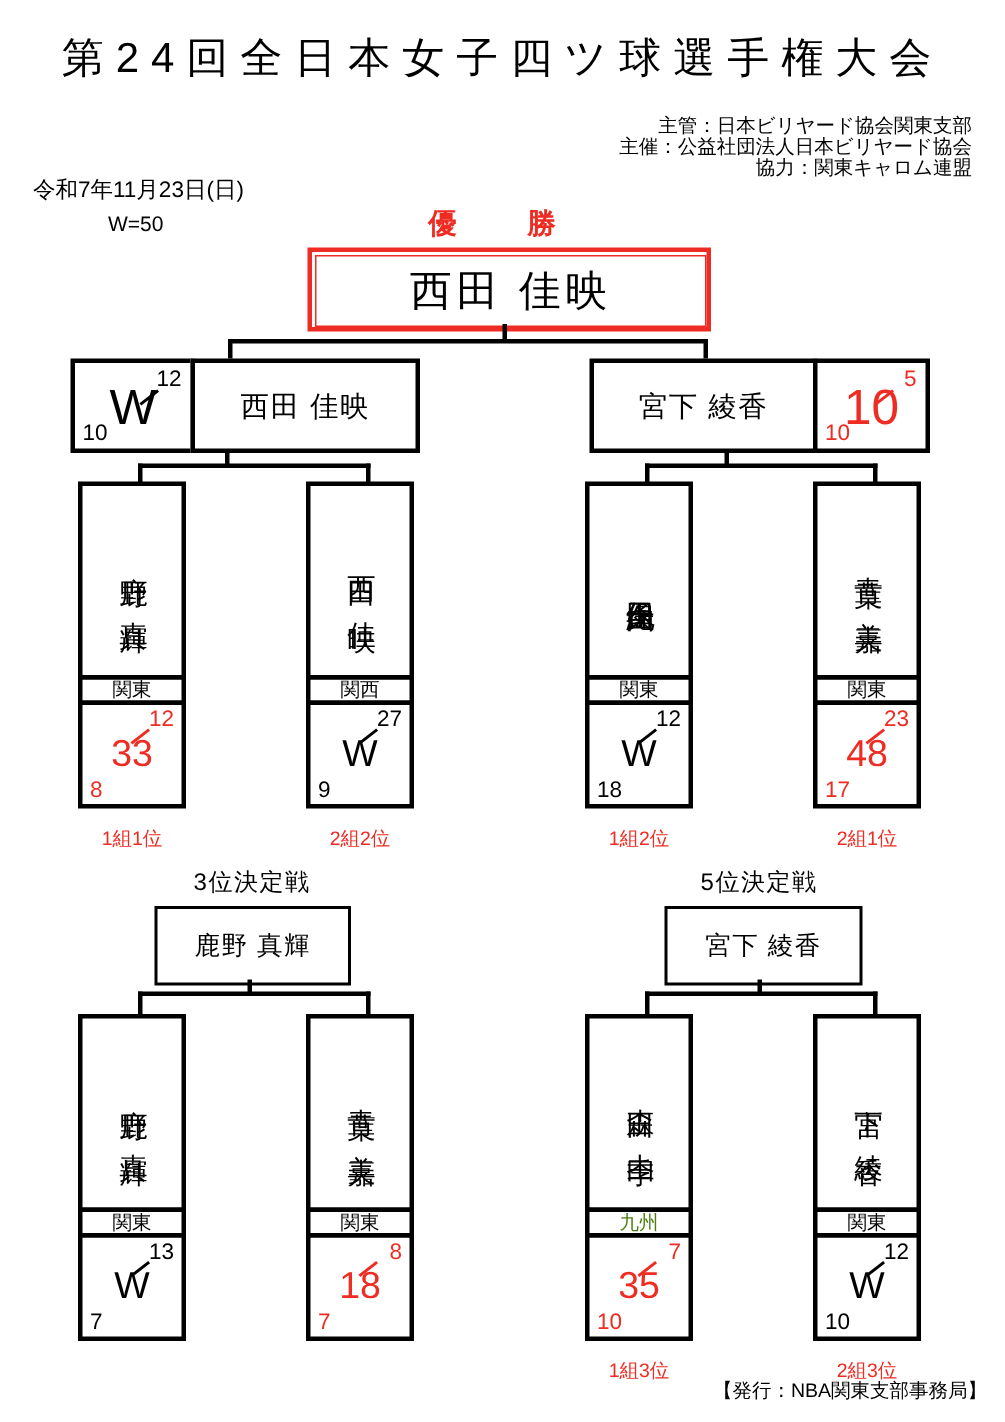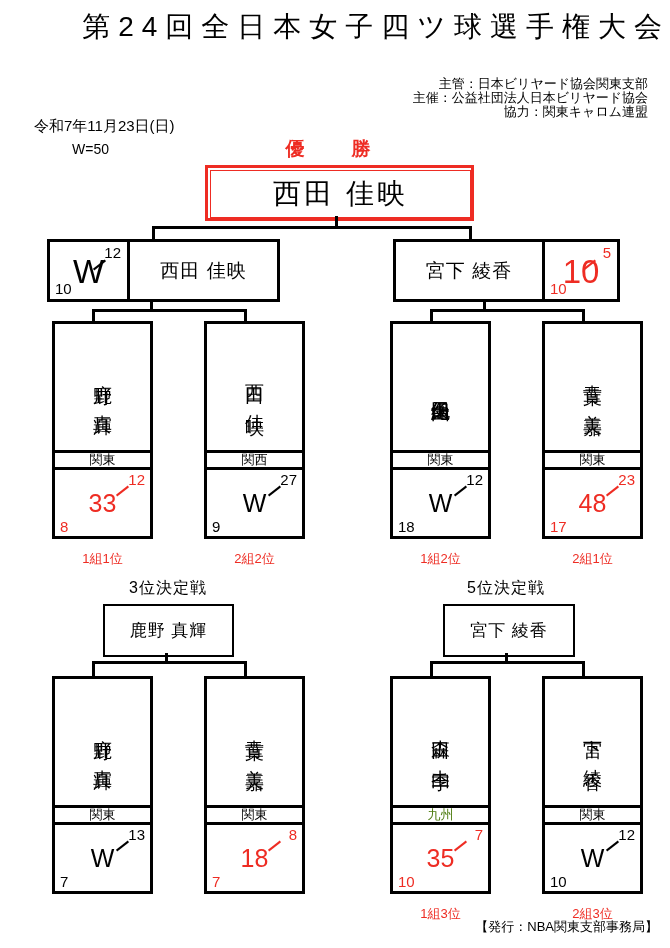--- a/index.html
+++ b/index.html
@@ -1,22 +1,22 @@
 <!DOCTYPE html>
 <html><head>
 <meta charset="utf-8">
 <style>
   html,body{margin:0;padding:0;background:#fff;}
   .page{position:relative;width:670px;height:948px;background:#fff;overflow:hidden;
         font-family:"Liberation Sans","DejaVu Sans",sans-serif;color:#000;}
   
-  .title{position:absolute;left:0;right:0;top:8px;text-align:right;font-size:28px;
+  .title{position:absolute;left:0;right:0;top:20px;text-align:center;font-size:28px;
          letter-spacing:8px;white-space:nowrap;}
   .venue{position:absolute;left:30px;top:86px;font-size:15px;}
-  .date{position:absolute;left:34px;top:117px;font-size:15px;}
+  .date{position:absolute;left:22px;top:117px;font-size:15px;}
   .wval{position:absolute;left:72px;top:141px;font-size:14px;}
   .orgs{position:absolute;right:22px;top:77px;text-align:right;font-size:13px;line-height:14px;}
   
   .red{color:#ee2c23;}
   .champ-label{position:absolute;left:0;right:0;top:136px;text-align:center;font-size:19px;
                letter-spacing:14px;font-weight:bold;}
   .champ-box{position:absolute;left:205px;top:165px;width:259px;height:46px;
              border:3px solid #ee2c23;padding:2px;}
   .champ-inner{width:100%;height:100%;border:1px solid #ee2c23;display:flex;
                align-items:center;justify-content:center;font-size:28px;letter-spacing:3px;}
@@ -27,21 +27,21 @@
         justify-content:center;background:#fff;box-sizing:border-box;}
   .sf-name{font-size:19px;letter-spacing:1px;}
   .sbox{position:absolute;border:3px solid #000;background:#fff;box-sizing:border-box;}
   .sbox .big{position:absolute;left:0;right:0;top:50%;transform:translateY(-50%);
              text-align:center;font-size:33px;line-height:1;}
   .sbox .tr{position:absolute;top:2px;right:6px;font-size:15px;}
   .sbox .bl{position:absolute;bottom:2px;left:5px;font-size:15px;}
   .sbox .tick{position:absolute;top:22px;right:20px;width:15px;height:2px;
               background:currentColor;transform:rotate(-38deg);}
   
-  .pcol{position:absolute;width:101px;}
+  .pcol{position:absolute;width:72px;}
   .pcol .pname{border:3px solid #000;height:126px;display:flex;align-items:center;
                justify-content:center;box-sizing:content-box;}
   .vtext{writing-mode:vertical-rl;text-orientation:upright;font-size:19px;letter-spacing:3px;}
   .pcol .pregion{border:3px solid #000;margin-top:-3px;height:14px;display:flex;
                  align-items:center;justify-content:center;font-size:13px;}
   .pcol .pscore{border:3px solid #000;margin-top:-3px;height:66px;position:relative;}
   .pcol .pscore .big{position:absolute;left:0;right:0;top:50%;transform:translateY(-50%);
                      text-align:center;font-size:25px;line-height:1;}
   .pcol .pscore .tr{position:absolute;top:1px;right:5px;font-size:15px;}
   .pcol .pscore .bl{position:absolute;bottom:1px;left:5px;font-size:15px;}

